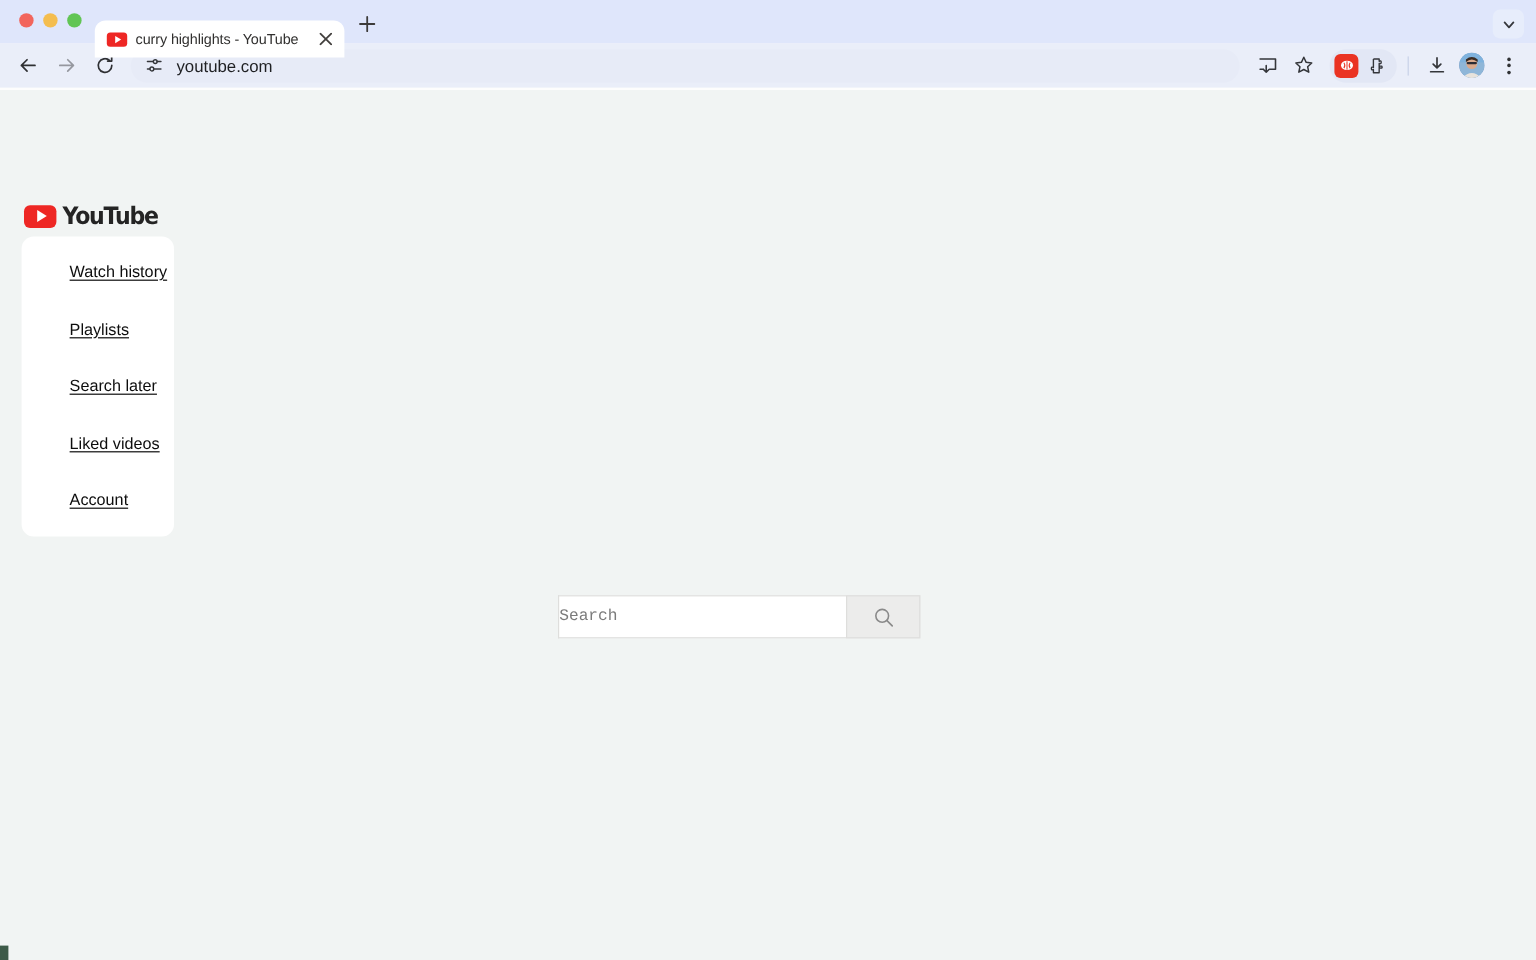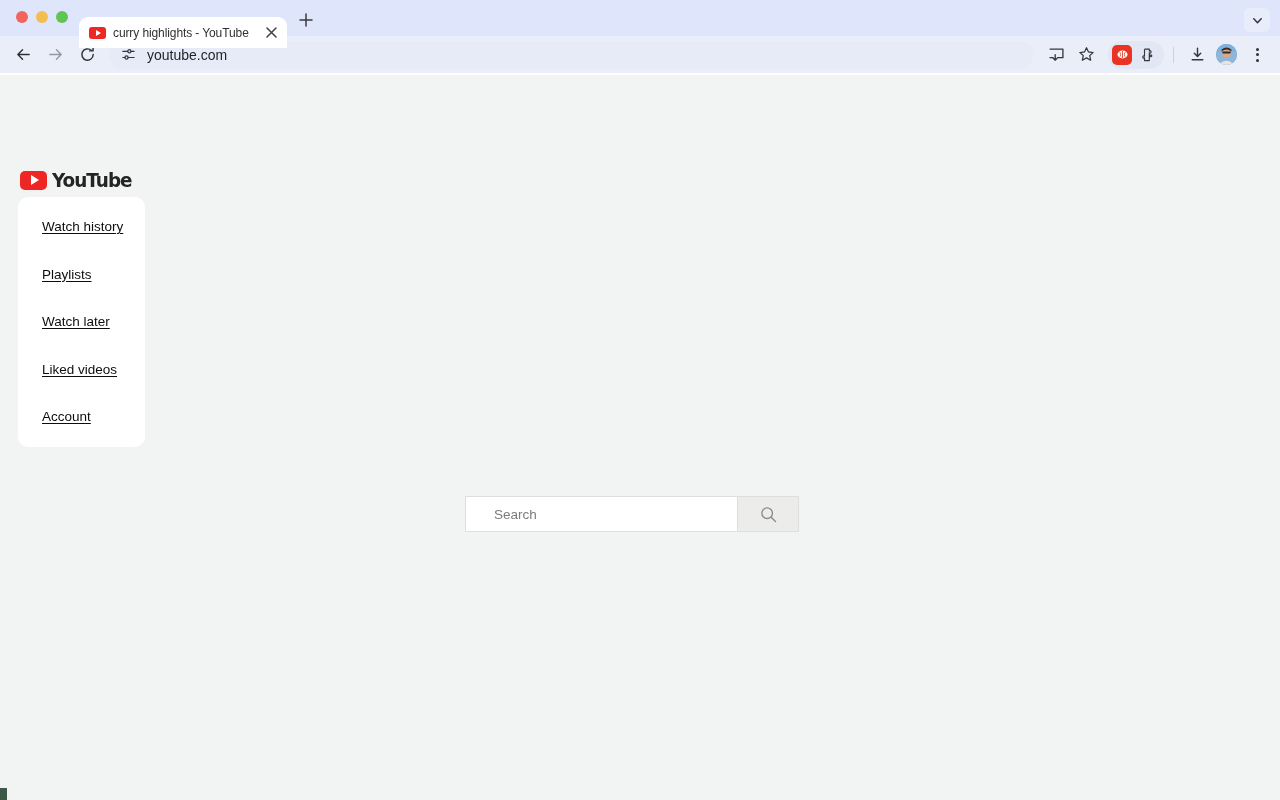--- a/index.html
+++ b/index.html
@@ -212,48 +212,48 @@
     transform: scaleX(0.92);
     transform-origin: left center;
   }
 
   .menu-card {
     position: absolute;
     left: 18px; top: 122px;
     width: 127px; height: 250px;
     background: #ffffff;
     border-radius: 10px;
-    padding: 22px 0 0 0;
+    padding: 22px 0 0 16px;
   }
   .menu-link {
     display: block;
     font-size: 13.5px;
     color: #0d0d0d;
     text-decoration: underline;
     text-underline-offset: 2px;
     padding: 0 0 0 24px;
     margin-bottom: 32.5px;
     white-space: nowrap;
   }
 
   .search-wrap {
     position: absolute;
     left: 465px; top: 421px;
     display: flex;
     height: 36px;
   }
   .search-input {
-    width: 272px; height: 36px;
+    width: 240px; height: 36px;
     border: 1px solid #dededc;
     border-right: none;
     background: #ffffff;
-    font-family: Liberation Sans, sans-serif;
+    font-family: Liberation Mono, monospace;
     font-size: 13.5px;
     color: #202124;
-    padding: 0 28px;
+    padding: 0 0;
     outline: none;
   }
   .search-input::placeholder { color: #7b7b7b; }
   .search-btn {
     width: 62px; height: 36px;
     background: #ececeb;
     border: 1px solid #dededc;
     display: flex; align-items: center; justify-content: center;
     color: #8a8a8a;
   }
@@ -391,21 +391,21 @@
     <div class="yt-logo">
       <span class="yt-mark">
         <span class="tri"></span>
       </span>
       <span class="yt-word">YouTube</span>
     </div>
 
     <div class="menu-card">
       <a class="menu-link" href="#">Watch history</a>
       <a class="menu-link" href="#">Playlists</a>
-      <a class="menu-link" href="#">Watch later</a>
+      <a class="menu-link" href="#">Search later</a>
       <a class="menu-link" href="#">Liked videos</a>
       <a class="menu-link" href="#">Account</a>
     </div>
 
     <div class="search-wrap">
       <input class="search-input" type="text" placeholder="Search" style="">
       <button class="search-btn">
         <svg width="19" height="19" viewBox="0 0 20 20" aria-hidden="true">
           <circle cx="8.6" cy="8.6" r="5.6" stroke="currentColor" stroke-width="1.4" fill="none"></circle>
           <path d="M12.8 12.8 L17.4 17.4" stroke="currentColor" stroke-width="1.4" fill="none" stroke-linecap="round"></path>

